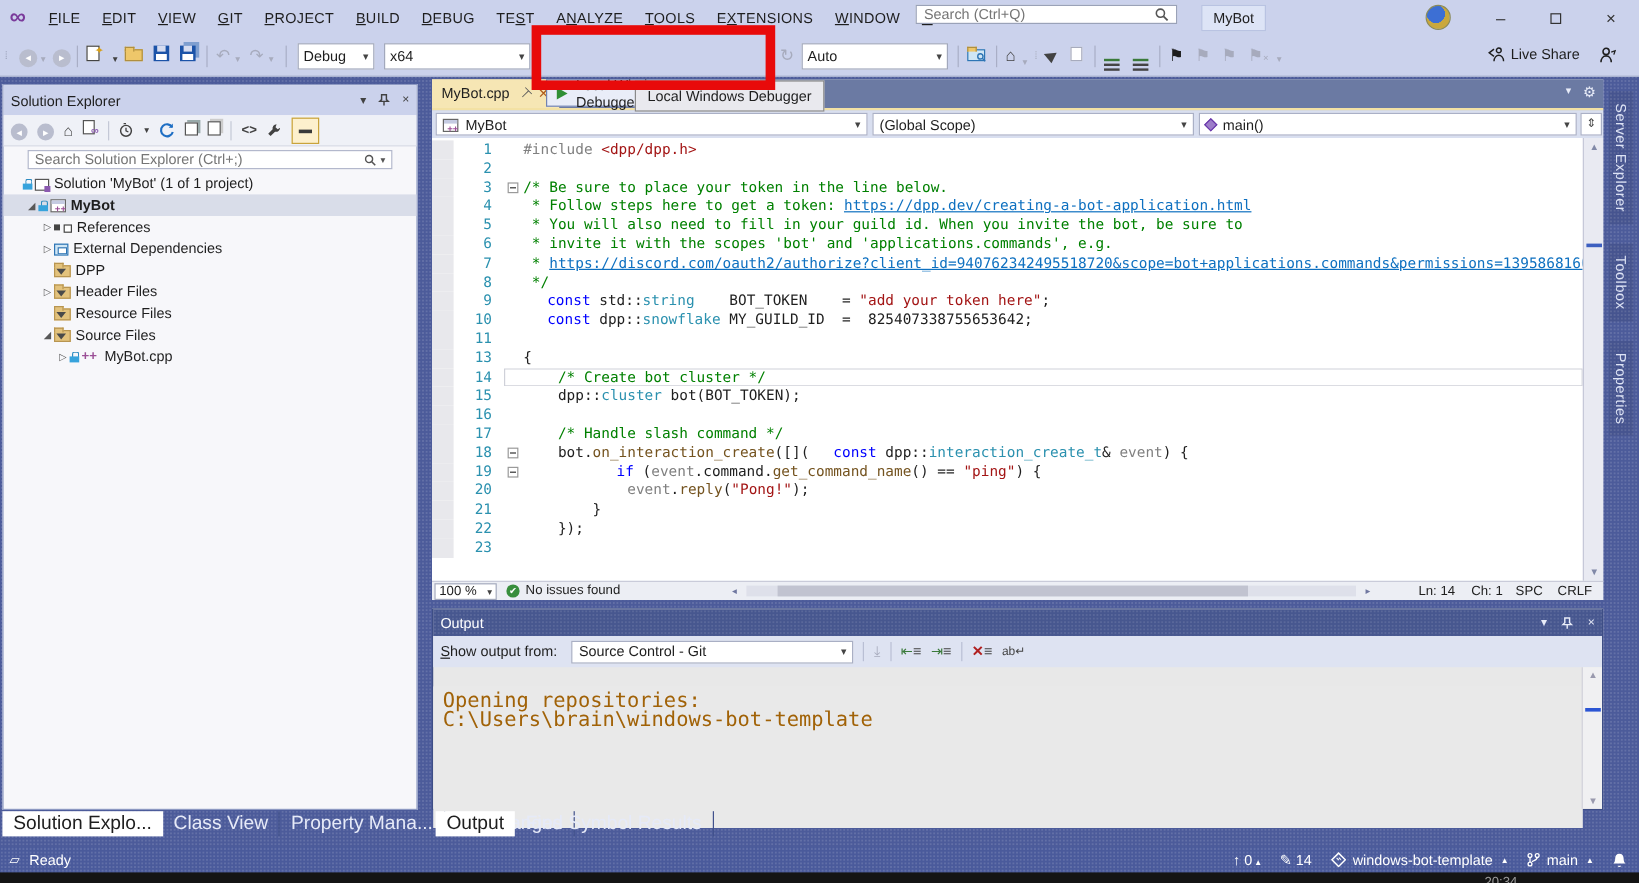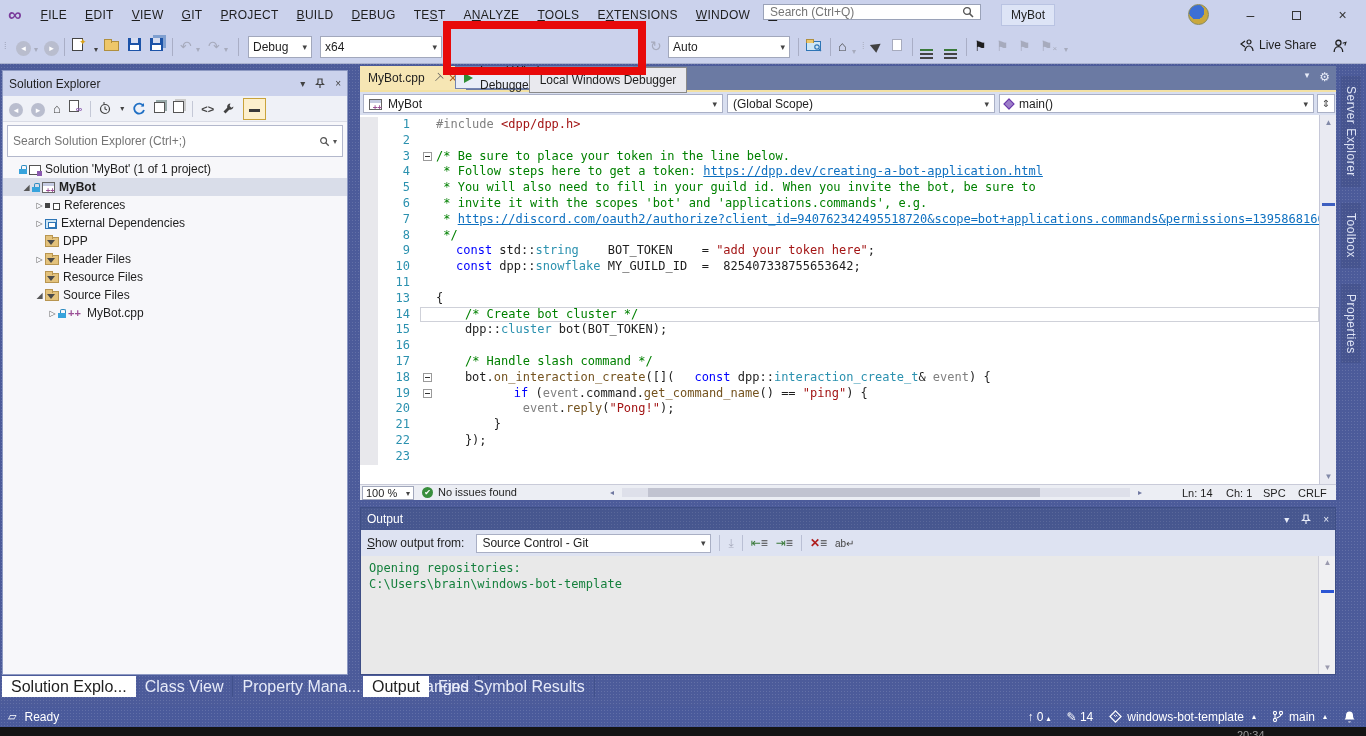--- a/index.html
+++ b/index.html
@@ -38,21 +38,21 @@
                  font-size:12px;color:#1e1e1e;text-align:center;line-height:24px;overflow:hidden;}
   .lsh{display:flex;align-items:center;gap:5px;font-size:12px;color:#1e1e1e;}
   
   #sol-exp{left:2px;top:70px;width:346px;height:605px;background:#f7f7fa;border:1px solid #8d99c2;}
   #se-header{height:25px;background:#cbd2ec;display:flex;align-items:center;padding:0 6px;font-size:12px;color:#1e1e1e;}
   #se-header .hic{margin-left:10px;color:#424242;font-size:10px;}
   #se-toolbar{height:26px;background:#eff1f7;display:flex;align-items:center;gap:8px;padding:0 6px;border-bottom:1px solid #dadce6;}
   .seic{font-size:13px;color:#424242;line-height:16px;}
   .toggle-on{background:#fdf0cd;border:1px solid #c9a33b;padding:1px 5px;}
   .dash{display:inline-block;width:11px;height:3px;background:#3a3a3a;margin-bottom:2px;}
-  #se-search{margin:3px 4px;height:32px;background:#fff;border:1px solid #b3b8cc;display:flex;align-items:center;}
+  #se-search{margin:3px 20px;height:16px;background:#fff;border:1px solid #b3b8cc;display:flex;align-items:center;}
   #se-search input{flex:1;border:none;outline:none;font-size:12px;color:#777;padding:0 5px;background:transparent;font-family:"Liberation Sans",sans-serif;}
   #se-tree{font-size:12px;color:#1e1e1e;margin-top:3px;}
   .tree-row{height:18px;display:flex;align-items:center;white-space:nowrap;}
   .tree-row.selected{background:#d9dde9;}
   .tree-row .arrow{width:11px;font-size:8px;color:#585858;text-align:center;flex:none;}
   .tree-row .lbl{margin-left:4px;}
   .tree-row .lbl.bold{font-weight:bold;}
   .lock-ic{width:8px;height:9px;position:relative;flex:none;margin-right:2px;}
   .lock-ic::before{content:"";position:absolute;top:0;left:2px;width:4px;height:4px;border:1px solid #2e8bc0;border-bottom:none;border-radius:2px 2px 0 0;}
   .lock-ic::after{content:"";position:absolute;bottom:0;left:0;width:8px;height:5px;background:#37a3dc;}
@@ -108,21 +108,21 @@
   .harrow{position:absolute;top:1px;font-size:8px;color:#6f77a0;}
   .edst{position:absolute;top:2px;}
   
   #output{left:360px;top:507px;width:976px;height:168px;background:#e8e8e8;border:1px solid #3e4e85;}
   #out-header{height:22px;background:#47578f;background-image:radial-gradient(rgba(255,255,255,.10) .8px,transparent 1px);background-size:3px 3px;display:flex;align-items:center;padding:0 6px;font-size:12px;color:#fff;}
   #out-header .hic{margin-left:12px;font-size:10px;color:#e8ecf8;}
   #out-toolbar{height:26px;background:#dee3f2;display:flex;align-items:center;padding:0 6px;font-size:12px;color:#1e1e1e;gap:8px;}
   #out-combo{width:235px;height:19px;background:#fff;border:1px solid #a9afc4;display:flex;align-items:center;padding:0 5px;margin-left:4px;}
   #out-combo .caret{margin-left:auto;font-size:9px;color:#444;}
   .oic{font-size:12px;color:#3a7a3a;}
-  #out-content{position:absolute;left:0;top:48px;width:958px;height:118px;background:#e9e9e9;font-family:"DejaVu Sans Mono","Liberation Mono",monospace;font-size:12px;color:#15803d;padding:4px 8px;line-height:16px;white-space:pre;}
+  #out-content{position:absolute;left:0;top:64px;width:958px;height:118px;background:#e9e9e9;font-family:"DejaVu Sans Mono","Liberation Mono",monospace;font-size:17px;color:#a16207;padding:4px 8px;line-height:16px;white-space:pre;}
   #out-vscroll{position:absolute;right:0;top:48px;width:17px;height:118px;background:#f0f0f2;border-left:1px solid #cfcfd8;}
   
   .btab{position:absolute;top:0;height:21px;line-height:21px;padding:0 9px;font-size:16px;color:#e6eaf8;border-right:1px solid #41518c;}
   .btab.active{background:#fff;color:#1e1e1e;border-right:none;}
   #statusbar{left:0;top:706px;width:1366px;height:21px;background:#4a5a9b;background-image:radial-gradient(rgba(255,255,255,.13) .8px,transparent 1px);background-size:3px 3px;color:#fff;font-size:12px;display:flex;align-items:center;}
   #status-right{position:absolute;right:10px;top:0;height:21px;display:flex;align-items:center;gap:16px;color:#fff;font-size:12px;}
   .scaret{font-size:8px;margin-left:3px;}
   #taskbar{left:0;top:727px;width:1366px;height:9px;background:#141414;overflow:hidden;}
   #clock{position:absolute;left:1237px;top:2px;font-size:11px;color:#9a9a9a;}
   

